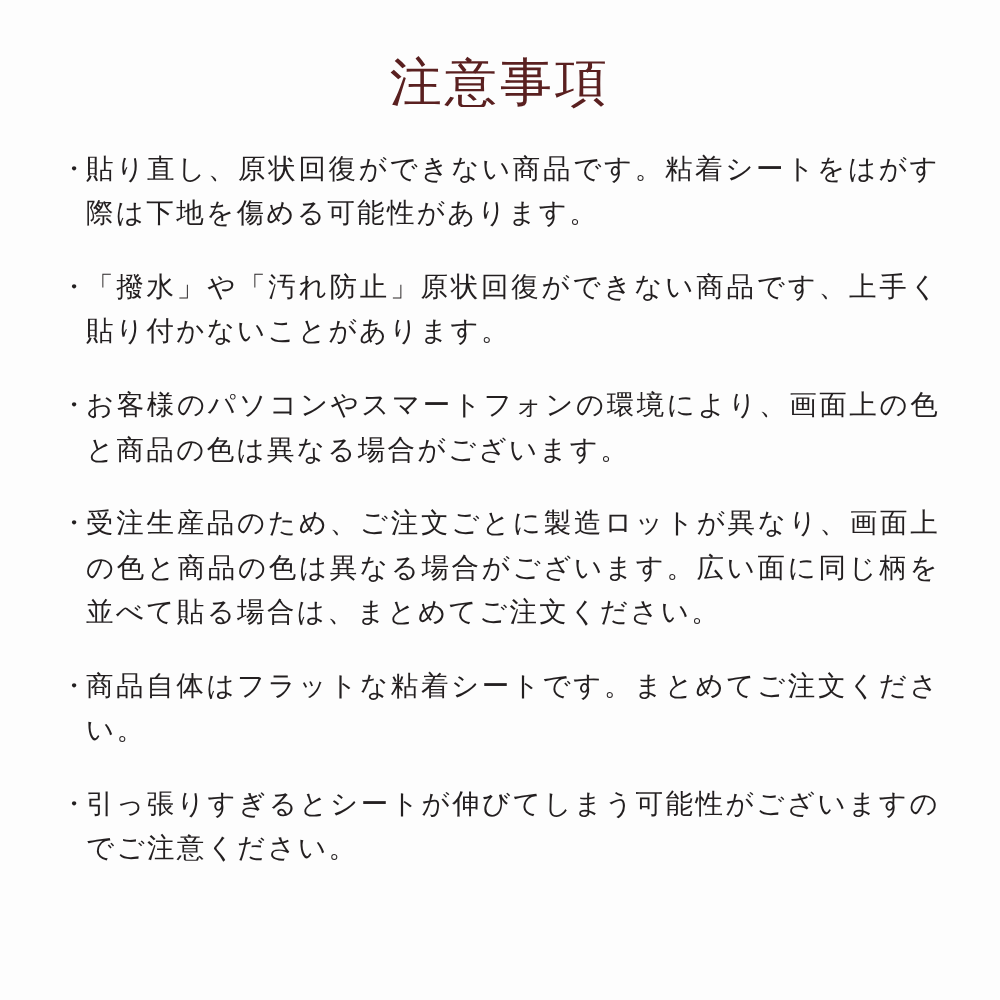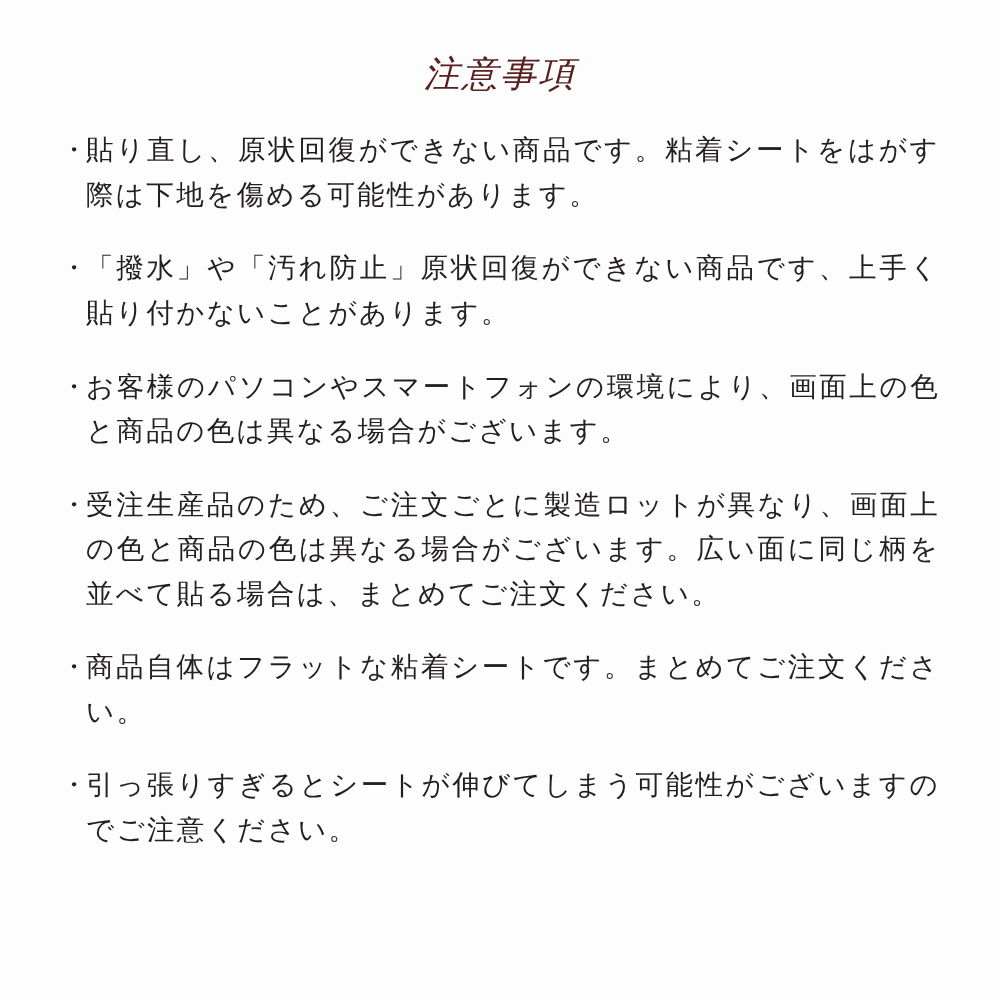--- a/index.html
+++ b/index.html
@@ -18,26 +18,25 @@
     position: relative;
     width: 1000px;
     height: 1000px;
     box-sizing: border-box;
     padding: 45px 60px 0 60px;
     background: #fdfdfd;
   }
   .doc-title {
     text-align: center;
     color: #5a2020;
-    font-size: 36px;
+    font-size: 52px;
     line-height: 1.15;
     letter-spacing: 0.06em;
     font-weight: 400;
     margin: 8px 0 34px 0;
-    font-style: italic;
   }
   .notes {
     margin: 0;
     padding: 0;
     list-style: none;
   }
   .note-item {
     display: flex;
     align-items: flex-start;
     font-size: 27.5px;

